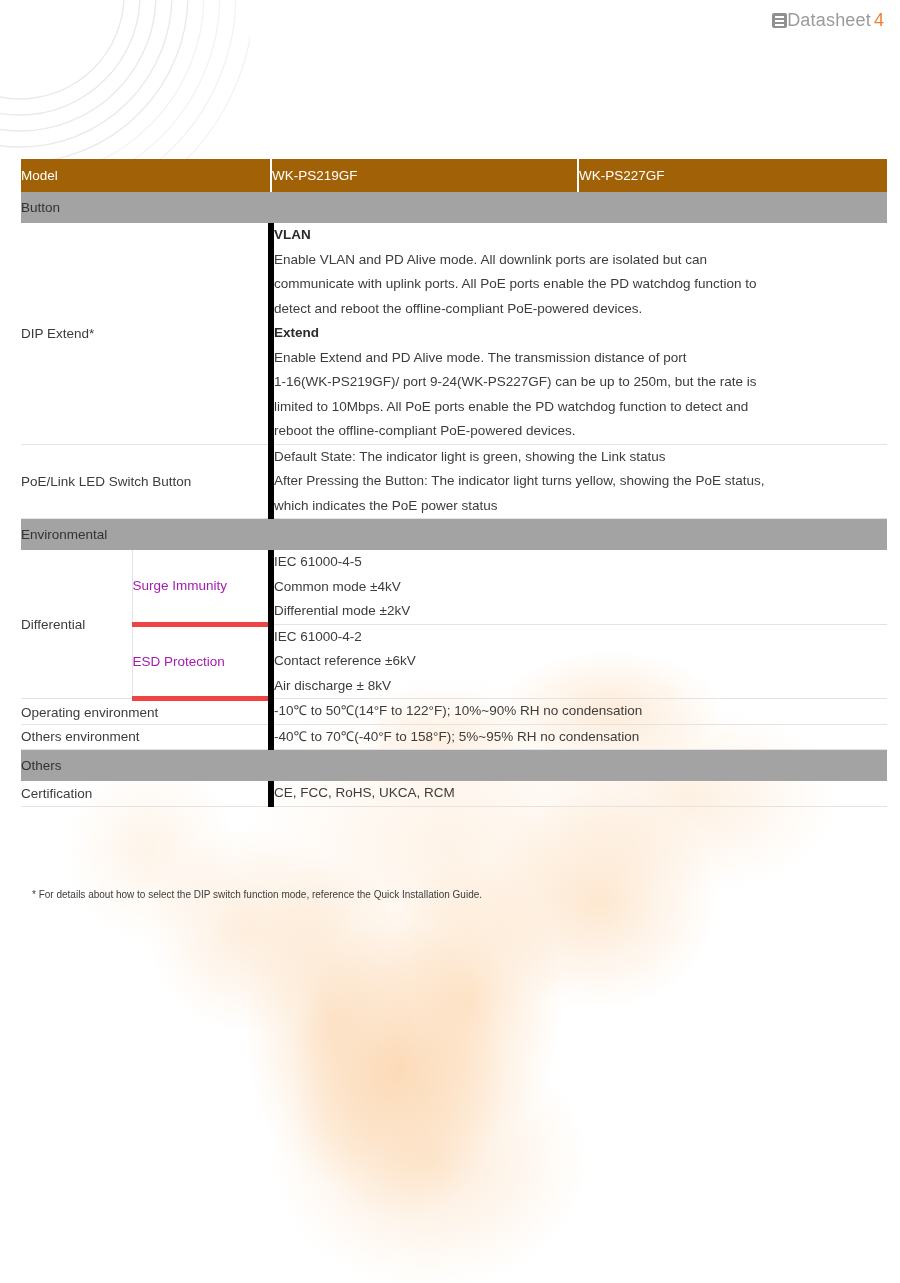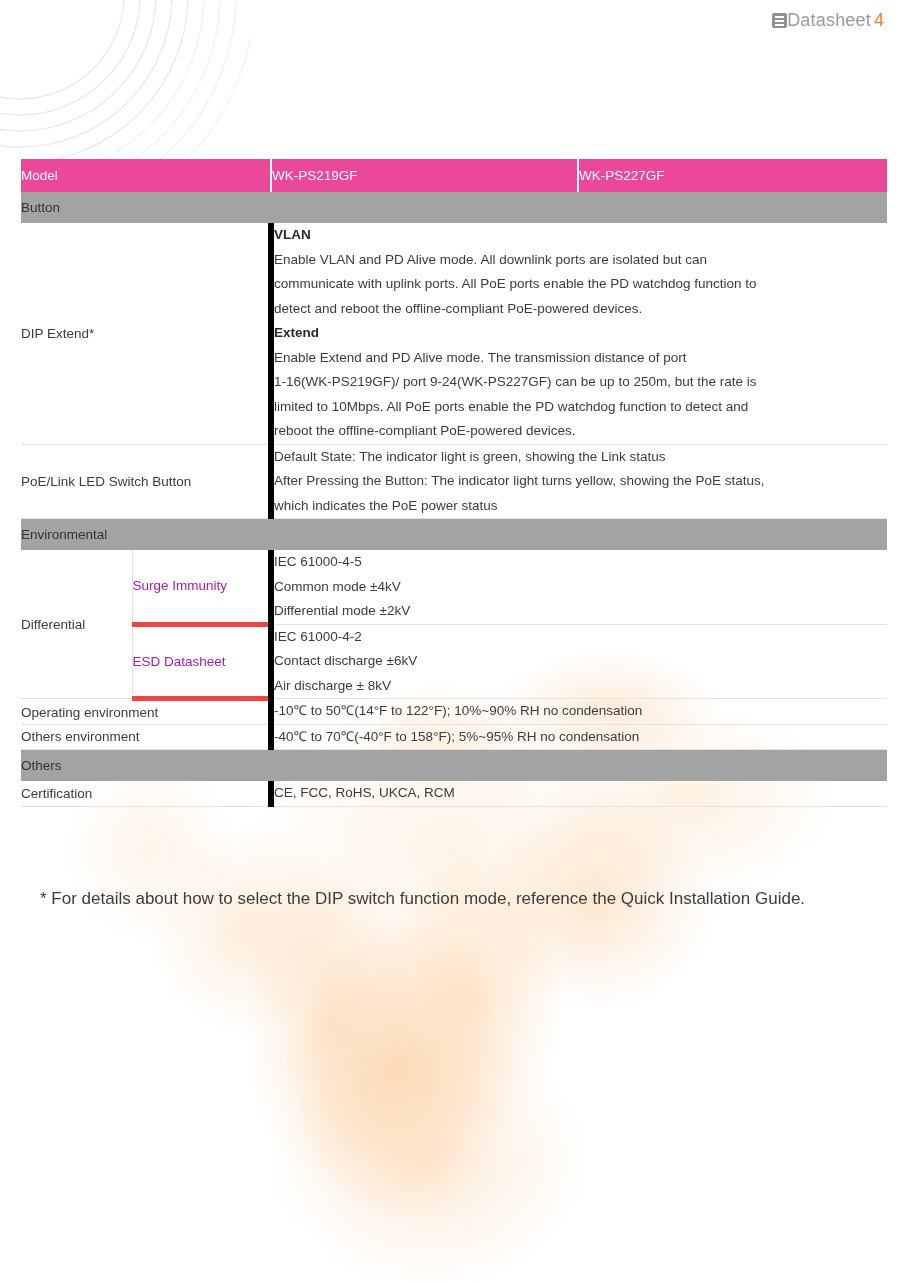--- a/index.html
+++ b/index.html
@@ -112,21 +112,21 @@
     padding: 0;
   }
 
   .col-a { width: 111px; }
   .col-b { width: 139px; }
   .col-c { width: 307px; }
   .col-d { width: 309px; }
 
   
   tr.hdr td {
-    background: #ec4899;
+    background: #a16207;
     color: #ffffff;
     height: 33px;
     font-size: 13.5px;
     padding: 0 11px;
     border-right: 2px solid #ffffff;
   }
   tr.hdr td:last-child { border-right: none; }
 
   
   tr.band td {
@@ -165,24 +165,23 @@
     color: #2a2a2a;
   }
   .vrow { display: block; }
 
   
   #footnote {
     position: absolute;
     left: 32px;
     top: 889px;
     width: 830px;
-    font-size: 17px;
+    font-size: 10px;
     color: #3c3c3c;
     z-index: 2;
-    margin-left: 8px;
   }
 </style>
 </head>
 <body>
 
 <svg id="bg-arcs" viewBox="0 0 460 330" fill="none">
   <g stroke="#e9eaec" stroke-width="1.4" fill="none">
     <circle cx="230" cy="165" r="104"></circle>
     <circle cx="230" cy="165" r="120"></circle>
     <circle cx="230" cy="165" r="136"></circle>
@@ -261,24 +260,24 @@
       <td class="label merge-left" rowspan="2">Differential</td>
       <td class="sublabel">Surge Immunity</td>
       <td class="value" colspan="2">
         <span class="vrow">IEC 61000-4-5</span>
         <span class="vrow">Common mode ±4kV</span>
         <span class="vrow">Differential mode ±2kV</span>
       </td>
     </tr>
 
     <tr>
-      <td class="sublabel">ESD Datasheet</td>
+      <td class="sublabel">ESD Protection</td>
       <td class="value" colspan="2">
         <span class="vrow">IEC 61000-4-2</span>
-        <span class="vrow">Contact discharge ±6kV</span>
+        <span class="vrow">Contact reference ±6kV</span>
         <span class="vrow">Air discharge ± 8kV</span>
       </td>
     </tr>
 
     <tr>
       <td class="label" colspan="2">Operating environment</td>
       <td class="value" colspan="2">-10℃ to 50℃(14°F to 122°F); 10%~90% RH no condensation</td>
     </tr>
 
     <tr>

